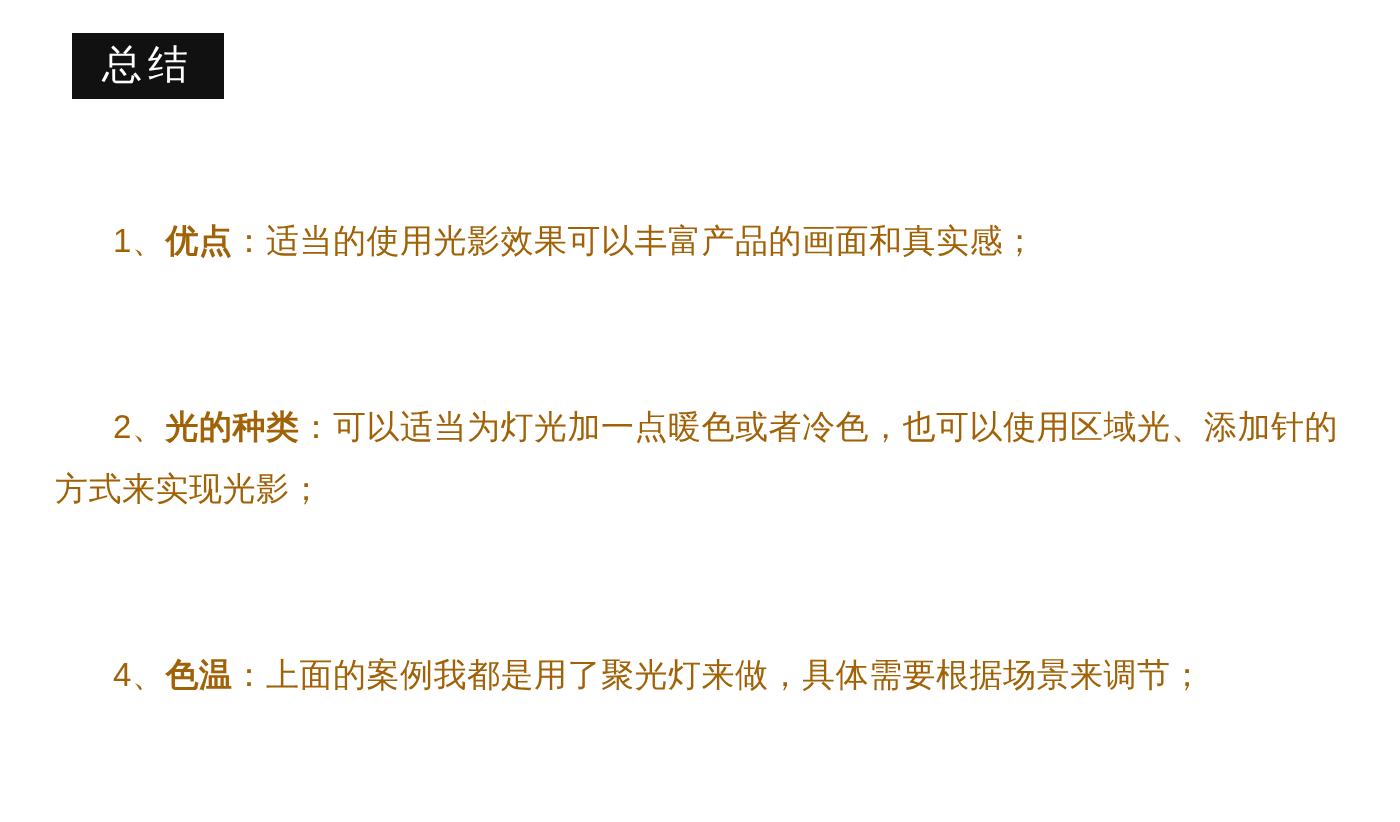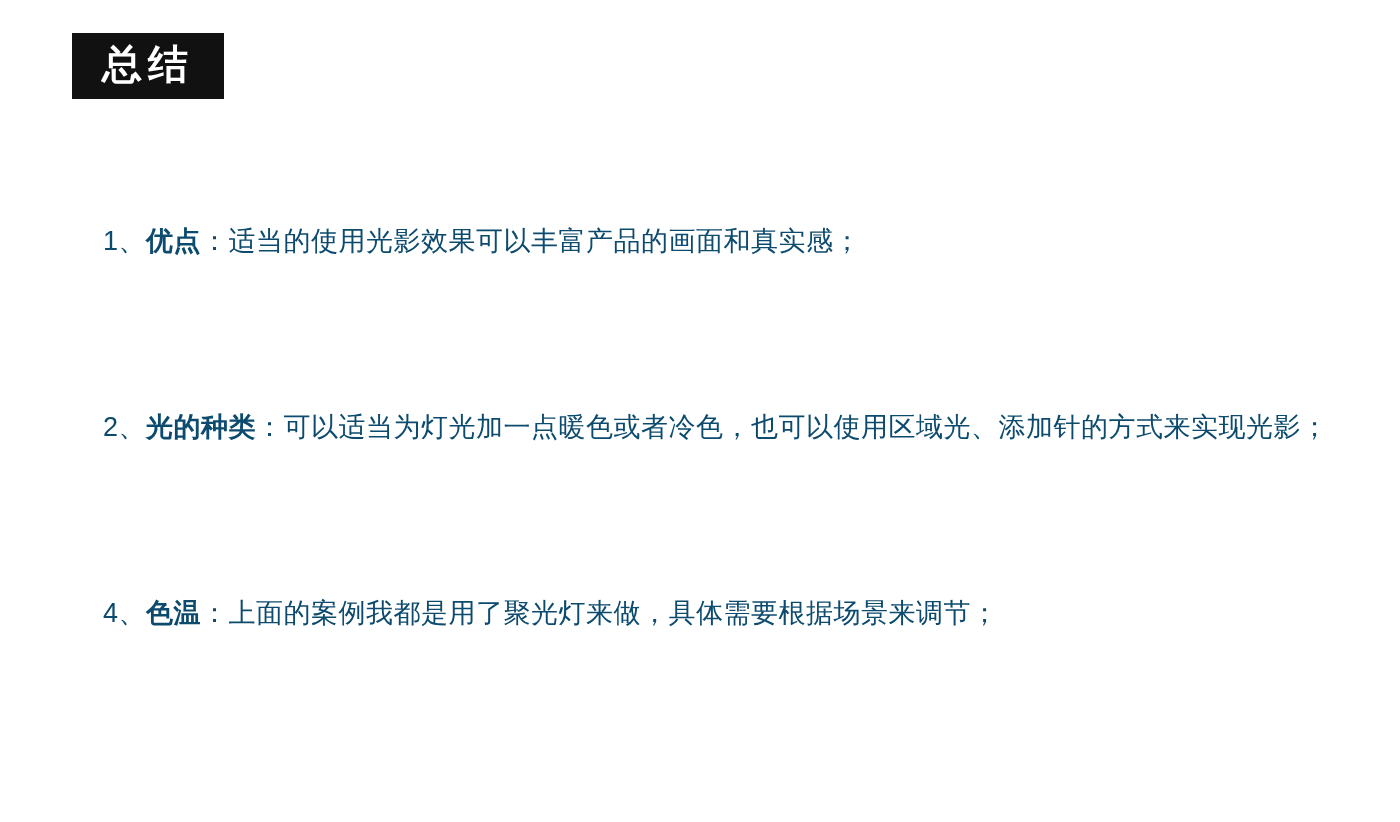--- a/index.html
+++ b/index.html
@@ -24,35 +24,35 @@
     position: absolute;
     left: 72px;
     top: 33px;
     background: #111111;
     color: #ffffff;
     padding: 11px 30px 15px 30px;
     display: inline-block;
   }
   .title-text {
     font-size: 40px;
-    font-weight: bold;
+    font-weight: normal;
     letter-spacing: 6px;
     line-height: 1;
     white-space: nowrap;
   }
   .body-list {
     position: absolute;
     left: 55px;
     top: 148px;
     width: 1300px;
   }
   .item {
-    font-size: 27px;
+    font-size: 33px;
     line-height: 62px;
-    color: #0c4a6e;
+    color: #a16207;
     letter-spacing: 0.5px;
     white-space: pre-wrap;
   }
   .item .num {
     font-weight: normal;
   }
   .item .lead {
     font-weight: bold;
   }
   .item .rest {

